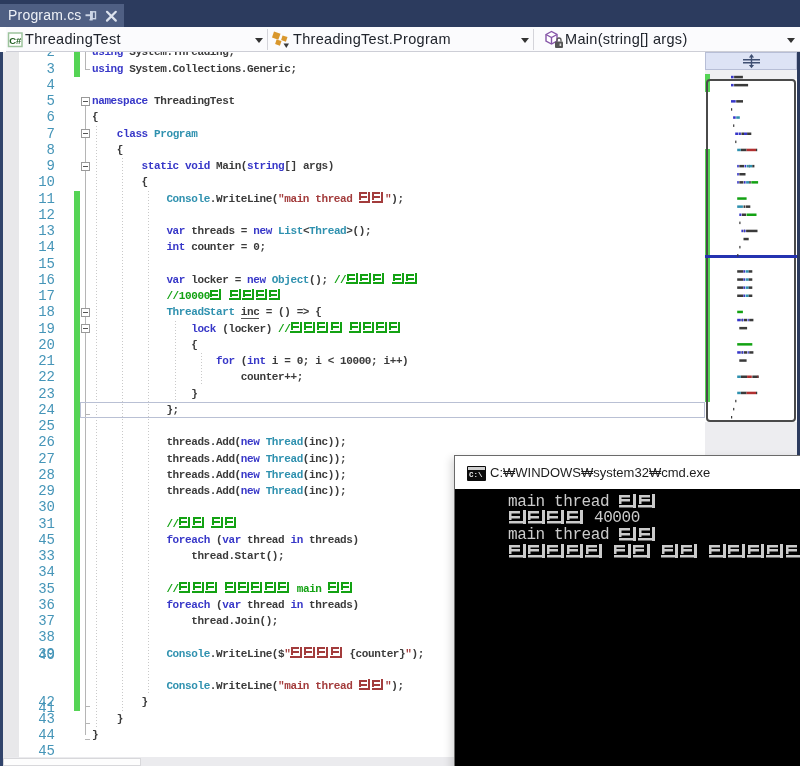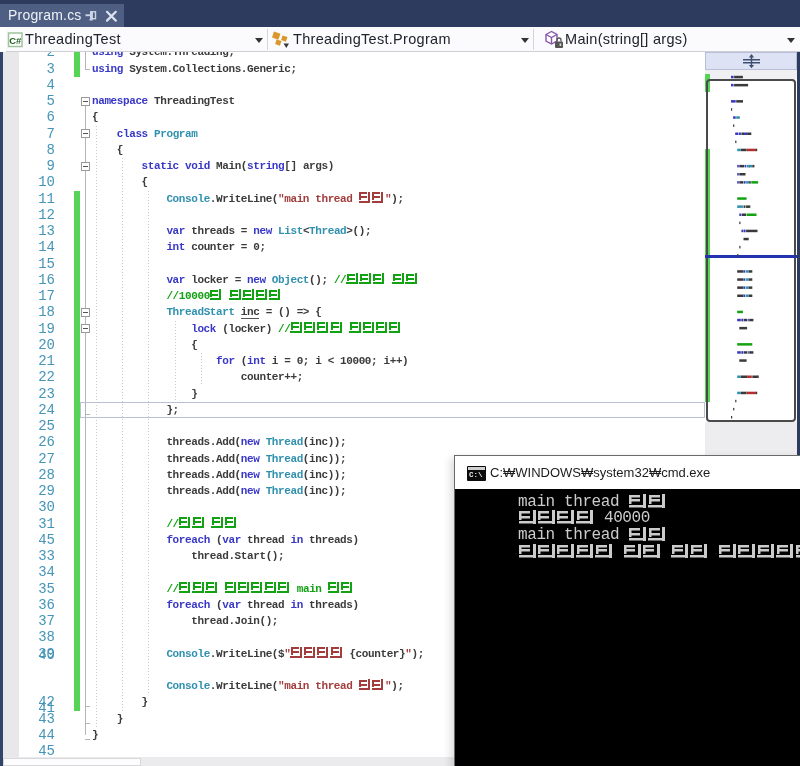--- a/index.html
+++ b/index.html
@@ -92,21 +92,21 @@
   box-shadow:-3px 3px 8px rgba(0,0,0,0.15); }
 #ctitle { position:absolute; left:0; top:0; width:345px; height:33px; background:#fff; }
 #cicon { position:absolute; left:12px; top:10px; width:19px; height:15px; background:#0b0b0b;
   border-radius:1px; }
 #cicon:before { content:""; position:absolute; left:1px; top:1px; width:17px; height:2.5px; background:#d0d0d0; }
 #cicon:after { content:"C:\\"; position:absolute; left:2px; top:5px; color:#f0f0f0;
   font-family:"Liberation Mono", monospace; font-size:7.5px; font-weight:bold; }
 #ctext { position:absolute; left:35px; top:9px; font-size:13px; color:#1c1c1c; }
 #cbody { position:absolute; left:0px; top:33px; width:346px; height:278px; background:#000;
   font-family:"Liberation Mono", monospace; font-size:16px; color:#cbcbcb; letter-spacing:-0.4px; }
-#cbody .row { position:absolute; left:15px; white-space:pre;padding-left:48px; }
+#cbody .row { position:absolute; left:5px; white-space:pre;padding-left:48px; }
 i.ch { display:inline-block; width:18.4px; height:14px; margin-right:0.8px; vertical-align:-2px;
   background-image:
     linear-gradient(currentColor,currentColor),
     linear-gradient(currentColor,currentColor),
     linear-gradient(currentColor,currentColor),
     linear-gradient(currentColor,currentColor),
     linear-gradient(currentColor,currentColor);
   background-repeat:no-repeat;
   background-size:3px 14px, 11px 2.5px, 11px 2.5px, 15px 2.5px, 2.5px 9px;
   background-position:14.5px 0, 1px 1px, 1px 5.5px, 0.5px 11px, 1px 1px; }

